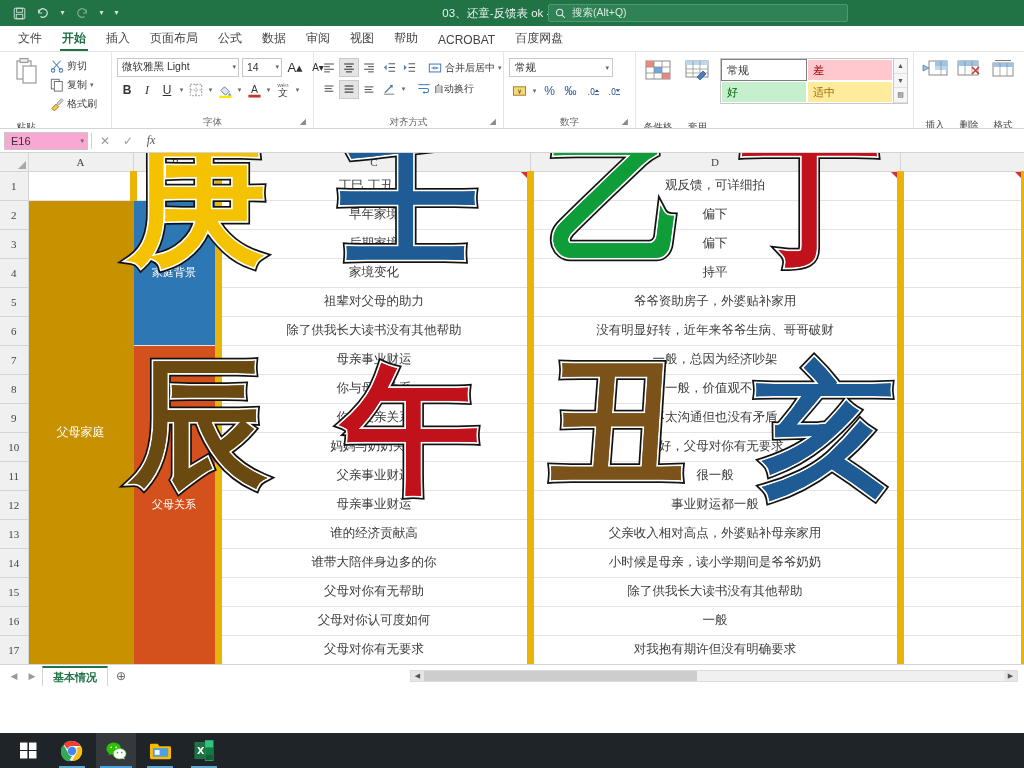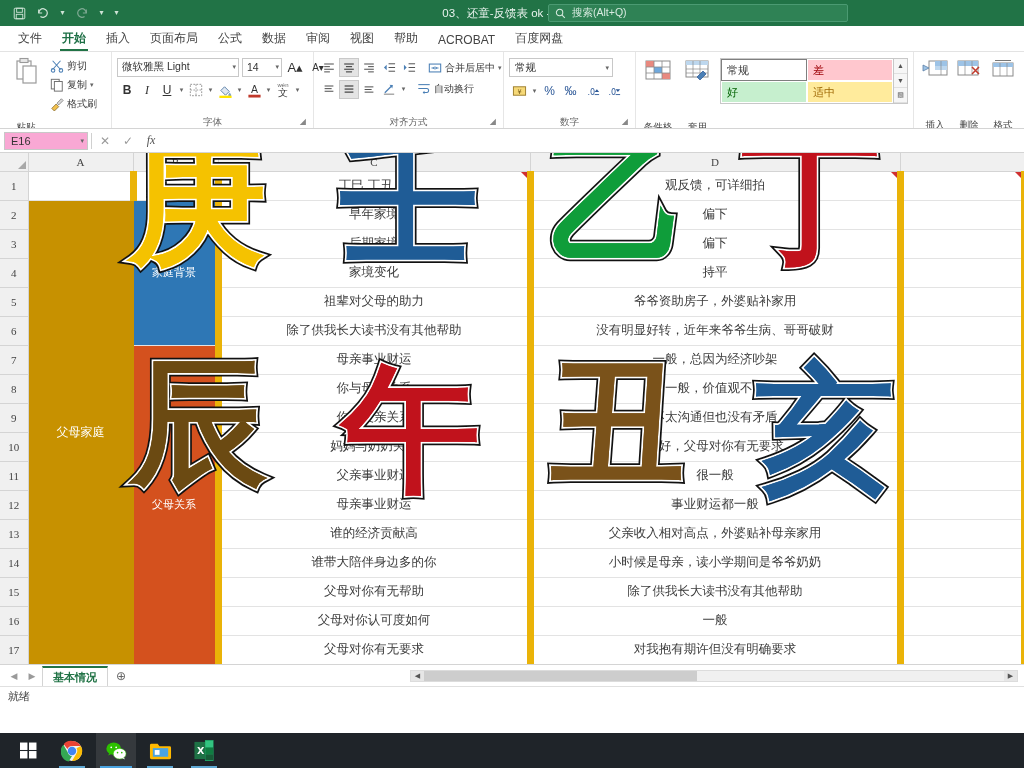--- a/index.html
+++ b/index.html
@@ -804,23 +804,20 @@
     <div class="sheettab">基本情况</div>
     <div class="addsheet">⊕</div>
     <div class="hscroll">
       <div class="hs-btn">◀</div>
       <div class="thumb"></div>
       <div style="flex:1"></div>
       <div class="hs-btn">▶</div>
     </div>
   </div>
 
-  <div class="statusbar">
-    <span>就绪</span>
-  </div>
 
   <div class="taskbar">
     <div class="tb-item">
       <svg width="17" height="17" viewBox="0 0 16 16">
           <rect x="0" y="0.5" width="7" height="7" fill="#fff"></rect>
           <rect x="8.5" y="0.5" width="7" height="7" fill="#fff"></rect>
           <rect x="0" y="8.5" width="7" height="7" fill="#fff"></rect>
           <rect x="8.5" y="8.5" width="7" height="7" fill="#fff"></rect>
         </svg>
     </div>

